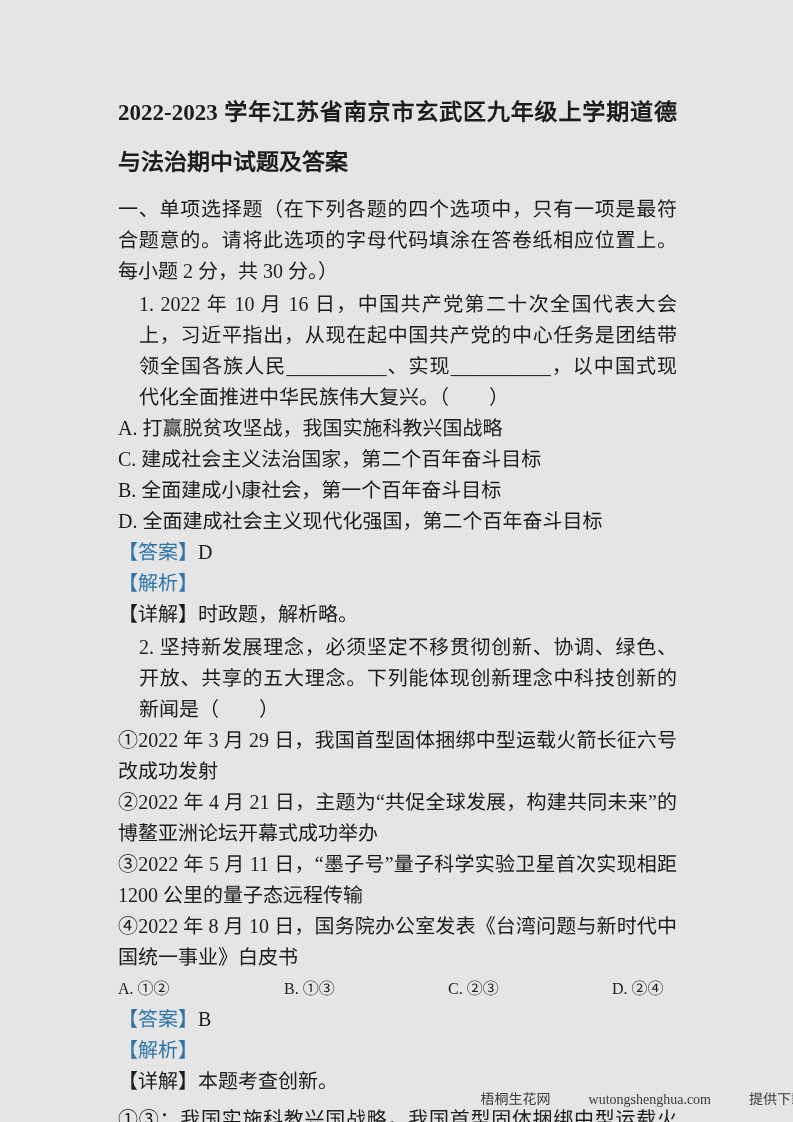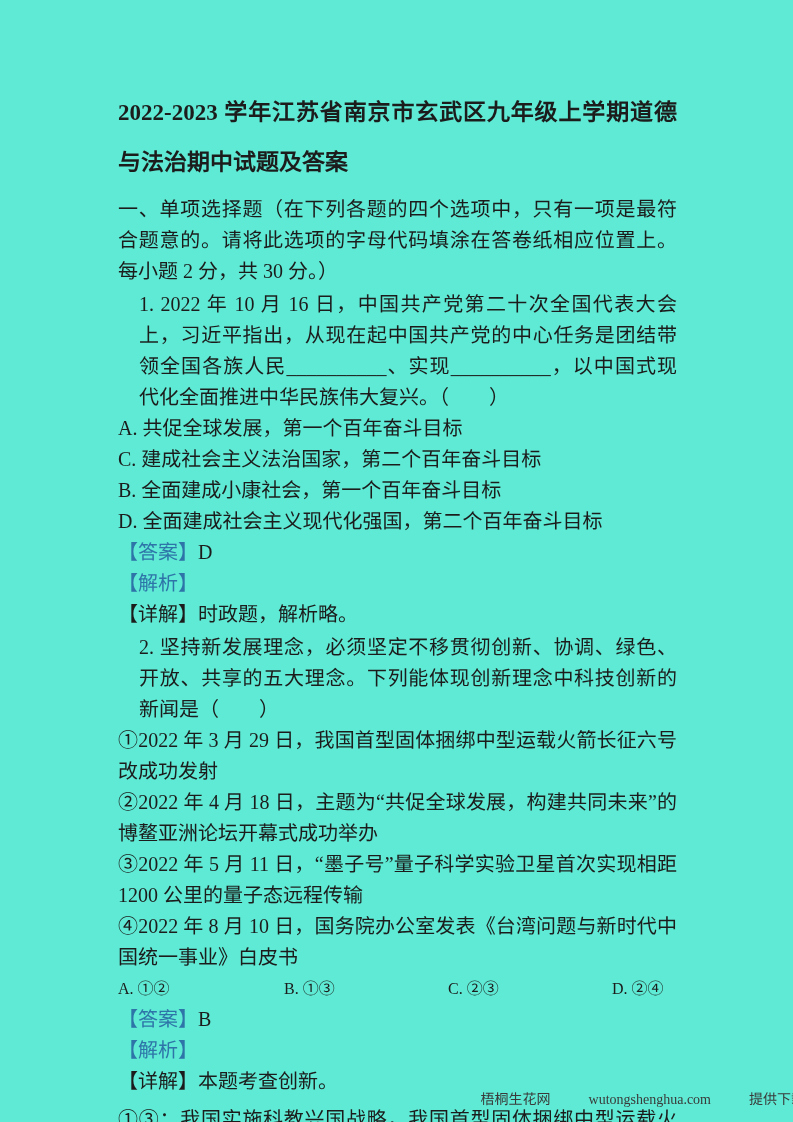--- a/index.html
+++ b/index.html
@@ -6,21 +6,21 @@
     margin: 0;
     padding: 0;
     background: #ffffff;
   }
   .page {
     position: relative;
     width: 793px;
     height: 1122px;
     box-sizing: border-box;
     padding: 88px 116px 0 118px;
-    background: #5eead4;
+    background: #e5e5e5;
     font-family: "Liberation Serif", "DejaVu Serif", serif;
     color: #1c1c1c;
     overflow: hidden;
   }
   .doc-title {
     font-size: 23px;
     font-weight: bold;
     line-height: 50px;
     margin: 0 0 6px 0;
     text-align: justify;
@@ -59,33 +59,33 @@
 <body>
 
 <div class="page">
 
   <h1 class="doc-title">2022-2023 学年江苏省南京市玄武区九年级上学期道德与法治期中试题及答案</h1>
 
   <p class="line">一、单项选择题（在下列各题的四个选项中，只有一项是最符合题意的。请将此选项的字母代码填涂在答卷纸相应位置上。每小题 2 分，共 30 分。）</p>
 
   <div>
     <p class="line stem">1. 2022 年 10 月 16 日，中国共产党第二十次全国代表大会上，习近平指出，从现在起中国共产党的中心任务是团结带领全国各族人民__________、实现__________，以中国式现代化全面推进中华民族伟大复兴。（　　）</p>
-    <p class="line">A. 共促全球发展，第一个百年奋斗目标</p>
+    <p class="line">A. 打赢脱贫攻坚战，我国实施科教兴国战略</p>
     <p class="line">C. 建成社会主义法治国家，第二个百年奋斗目标</p>
     <p class="line">B. 全面建成小康社会，第一个百年奋斗目标</p>
     <p class="line">D. 全面建成社会主义现代化强国，第二个百年奋斗目标</p>
     <p class="line"><span class="marker">【答案】</span><span>D</span></p>
     <p class="line"><span class="marker">【解析】</span></p>
     <p class="line"><span>【详解】</span><span>时政题，解析略。</span></p>
   </div>
 
   <div>
     <p class="line stem">2. 坚持新发展理念，必须坚定不移贯彻创新、协调、绿色、开放、共享的五大理念。下列能体现创新理念中科技创新的新闻是（　　）</p>
     <p class="line">①2022 年 3 月 29 日，我国首型固体捆绑中型运载火箭长征六号改成功发射</p>
-    <p class="line">②2022 年 4 月 18 日，主题为“共促全球发展，构建共同未来”的博鳌亚洲论坛开幕式成功举办</p>
+    <p class="line">②2022 年 4 月 21 日，主题为“共促全球发展，构建共同未来”的博鳌亚洲论坛开幕式成功举办</p>
     <p class="line">③2022 年 5 月 11 日，“墨子号”量子科学实验卫星首次实现相距 1200 公里的量子态远程传输</p>
     <p class="line">④2022 年 8 月 10 日，国务院办公室发表《台湾问题与新时代中国统一事业》白皮书</p>
     <div class="options-row">
       <span>A. ①②</span>
       <span>B. ①③</span>
       <span>C. ②③</span>
       <span>D. ②④</span>
     </div>
     <p class="line"><span class="marker">【答案】</span><span>B</span></p>
     <p class="line"><span class="marker">【解析】</span></p>

